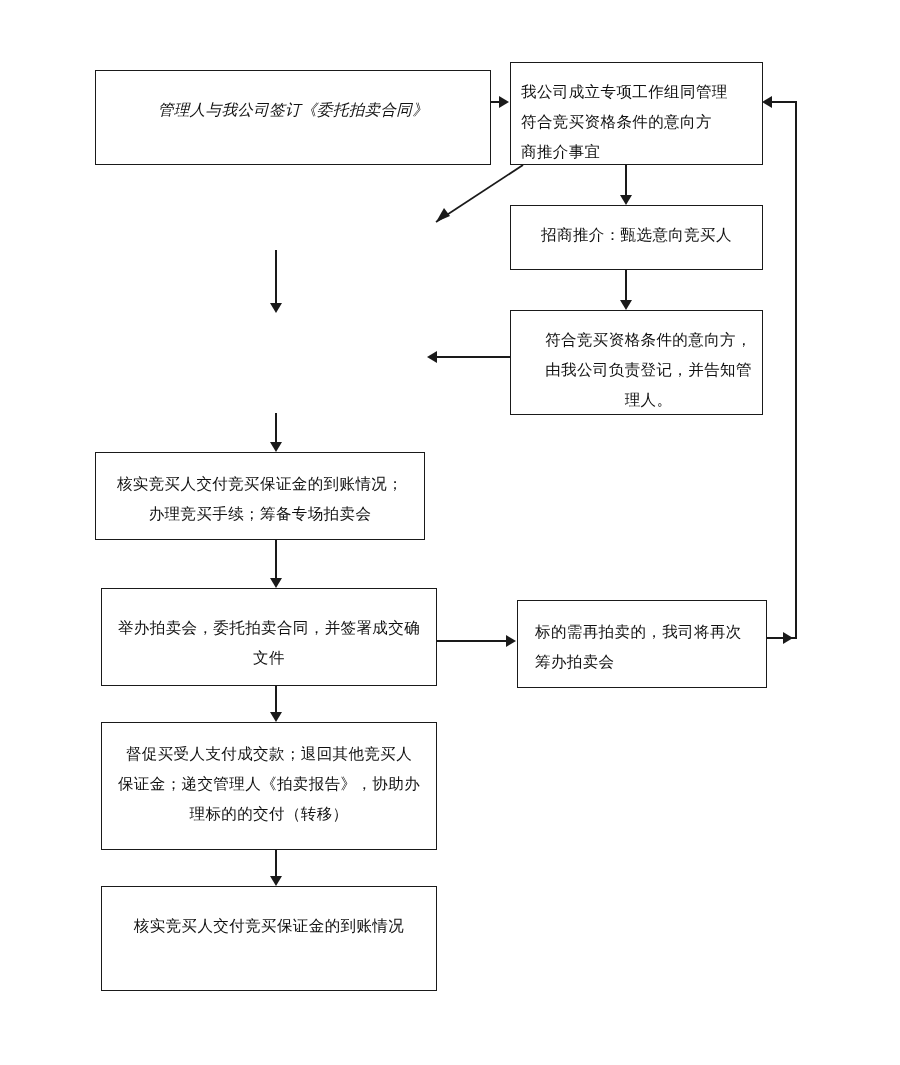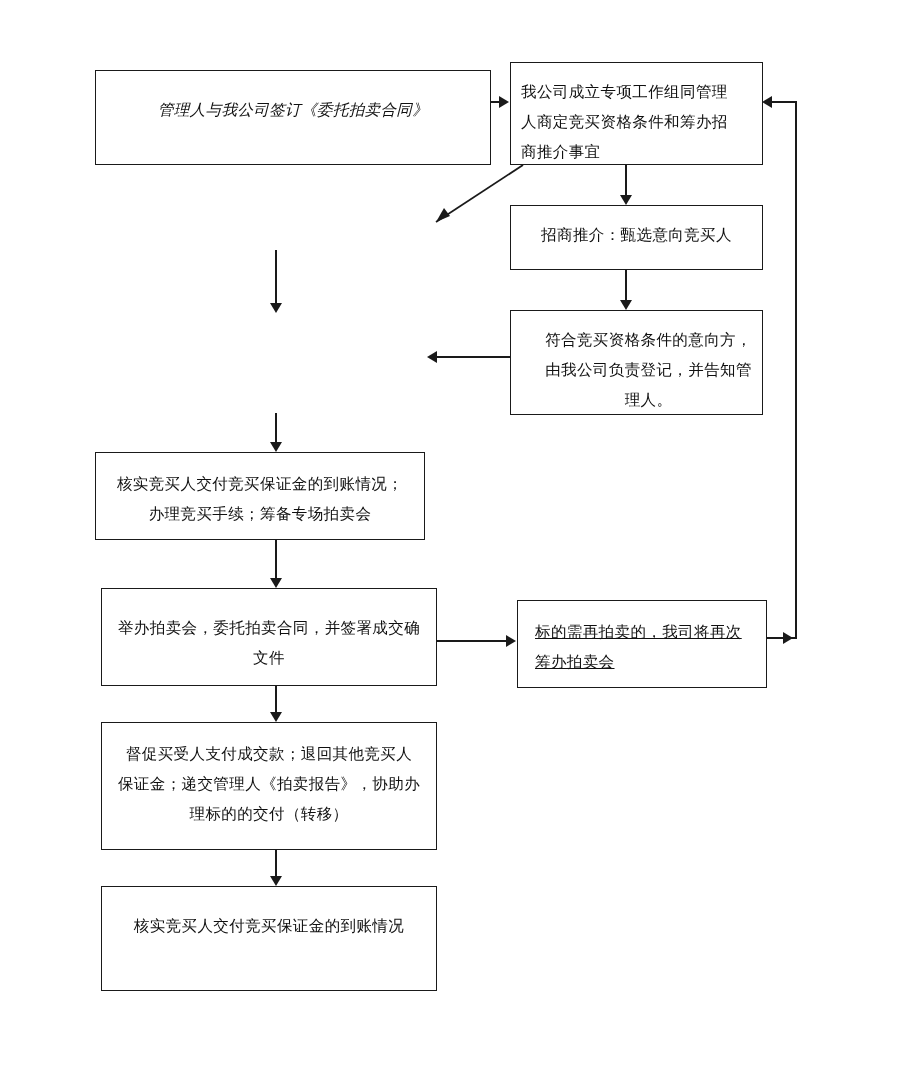--- a/index.html
+++ b/index.html
@@ -81,21 +81,21 @@
 <body>
 
 <div id="canvas">
 
   <div class="node pad1" style="left:95px; top:70px; width:396px; height:95px;font-style:italic;">
     <span class="txt">管理人与我公司签订《委托拍卖合同》</span>
   </div>
 
   <div class="node pad3" style="left:510px; top:62px; width:253px; height:103px;">
     <span class="txt" style="text-align:left; padding-left:10px; padding-right:8px;">我公司成立专项工作组同管理
-人商定竞买资格条件和筹办招
+符合竞买资格条件的意向方
 商推介事宜</span>
   </div>
 
 
   <div class="node pad3" style="left:510px; top:205px; width:253px; height:65px;">
     <span class="txt">招商推介：甄选意向竞买人</span>
   </div>
 
 
   <div class="node pad3" style="left:510px; top:310px; width:253px; height:105px;">
@@ -108,21 +108,21 @@
     <span class="txt">核实竞买人交付竞买保证金的到账情况；
 办理竞买手续；筹备专场拍卖会</span>
   </div>
 
   <div class="node pad1" style="left:101px; top:588px; width:336px; height:98px;">
     <span class="txt">举办拍卖会，委托拍卖合同，并签署成交确
 文件</span>
   </div>
 
   <div class="node pad2" style="left:517px; top:600px; width:250px; height:88px;">
-    <span class="txt" style="text-align:left; padding-left:17px; padding-right:8px;text-decoration:underline;">标的需再拍卖的，我司将再次
+    <span class="txt" style="text-align:left; padding-left:17px; padding-right:8px;">标的需再拍卖的，我司将再次
 筹办拍卖会</span>
   </div>
 
   <div class="node pad2" style="left:101px; top:722px; width:336px; height:128px;">
     <span class="txt">督促买受人支付成交款；退回其他竞买人
 保证金；递交管理人《拍卖报告》，协助办
 理标的的交付（转移）</span>
   </div>
 
   <div class="node pad1" style="left:101px; top:886px; width:336px; height:105px;">

